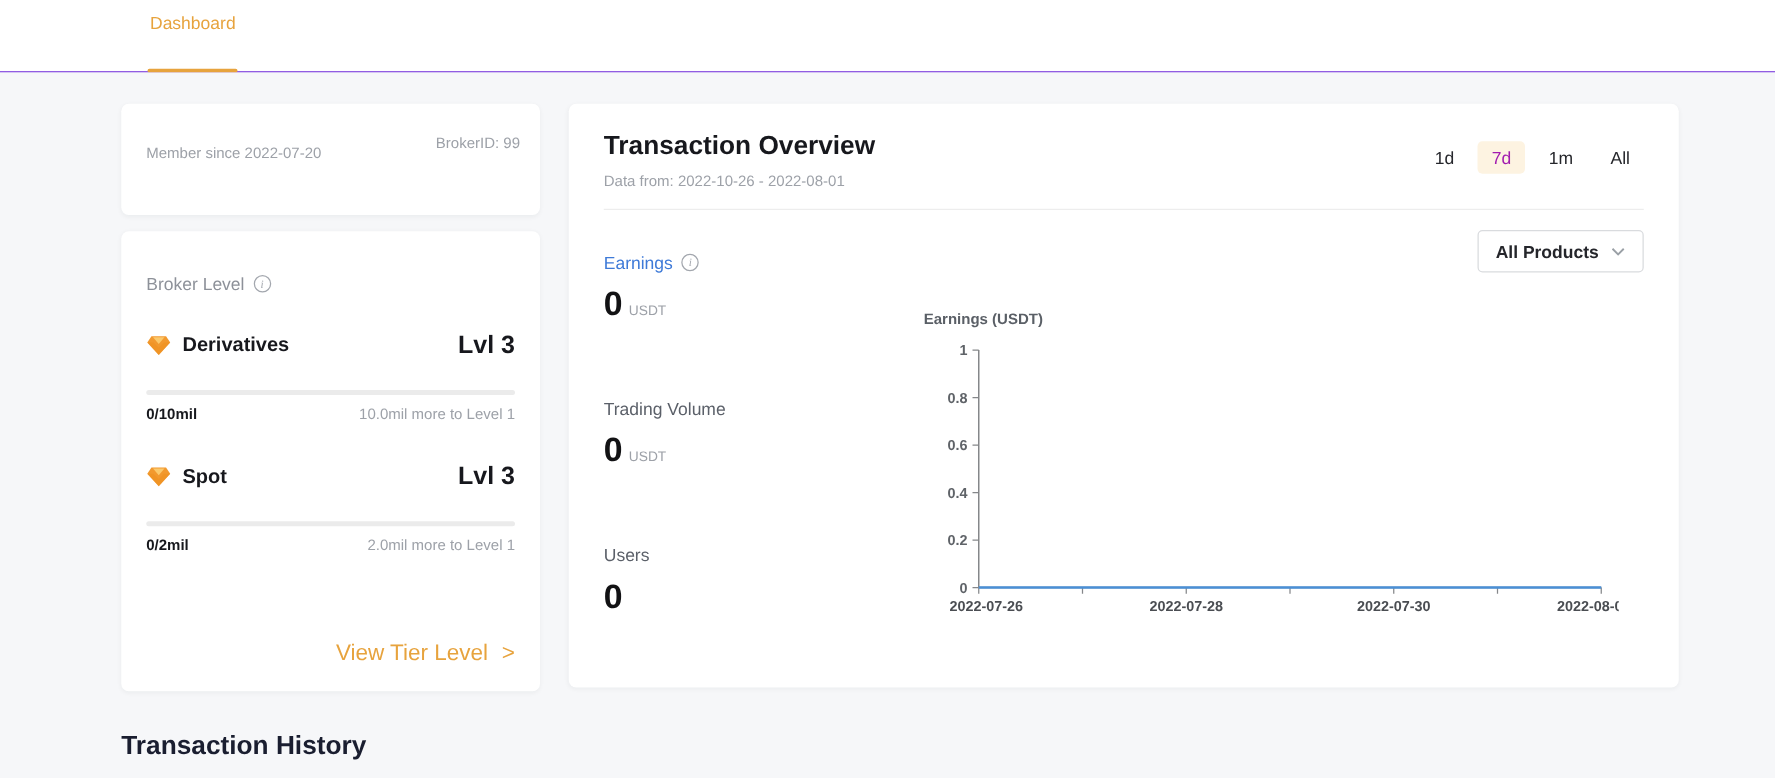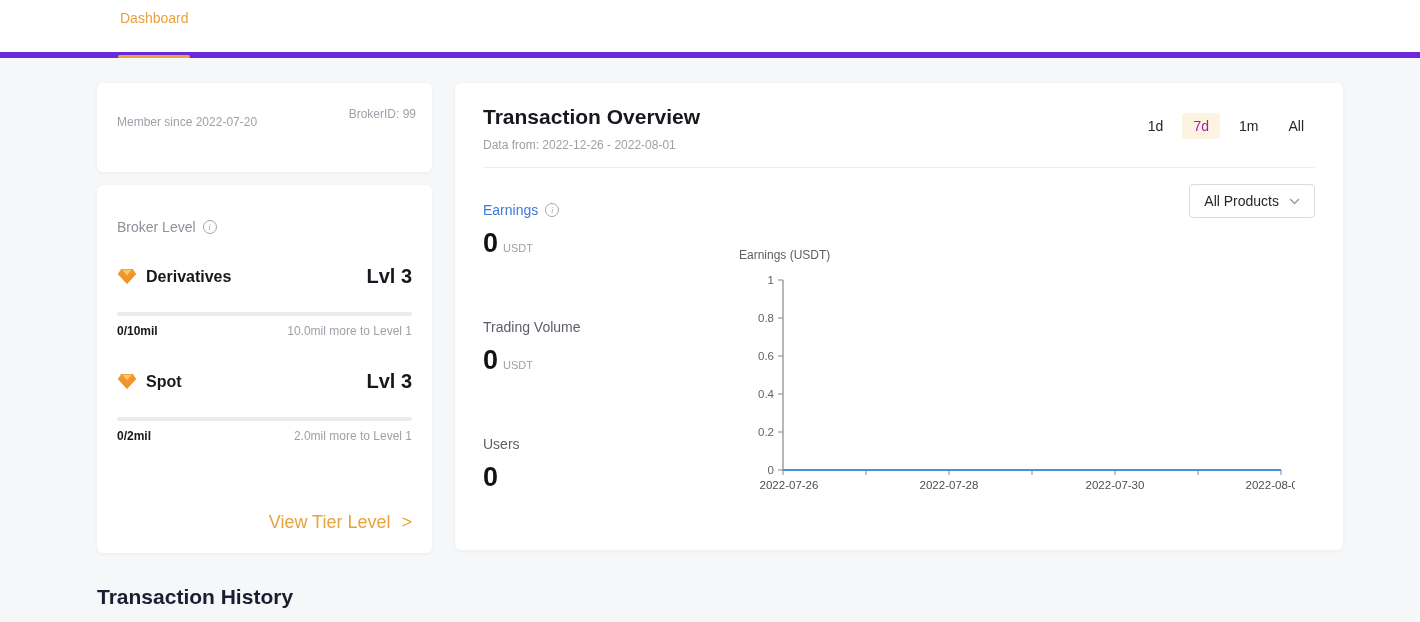--- a/index.html
+++ b/index.html
@@ -1,19 +1,19 @@
 <!DOCTYPE html>
 <html><head>
 <meta charset="utf-8">
 <style>
   * { margin:0; padding:0; box-sizing:border-box; }
   html,body { width:1420px; height:622px; font-family:"Liberation Sans", sans-serif; background:#ffffff; position:relative; overflow:hidden; }
 
   
-  .topbar { position:absolute; left:0; top:0; width:1420px; height:58px; background:#ffffff; border-bottom:6px solid #6d28d9; }
+  .topbar { position:absolute; left:0; top:0; width:1420px; height:58px; background:#ffffff; border-bottom:1px solid #6d28d9; }
   .tab-dashboard { position:absolute; left:120px; top:10px; font-size:14px; color:#e7a33d; cursor:pointer; }
   .tab-underline { position:absolute; left:118px; top:55px; width:72px; height:3px; background:#e7a33d; border-radius:2px; }
 
   .canvas { position:absolute; left:0; top:58px; width:1420px; height:564px; background:#f6f7f9; }
 
   .card { position:absolute; background:#ffffff; border-radius:6px; box-shadow:0 1px 4px rgba(25,30,40,0.05); }
 
   
   .profile-card { left:97px; top:25px; width:335px; height:89px; padding:20px; }
   .profile-name { font-size:20px; font-weight:bold; color:#17181d; }
@@ -48,21 +48,21 @@
 
   .overview-body { display:flex; margin-top:16px; position:relative; }
   .metrics-col { width:245px; padding-top:18px; }
   .metric { margin-bottom:60px; cursor:pointer; }
   .metric-label { font-size:14px; color:#5b6069; display:flex; align-items:center; gap:7px; }
   .metric.selected .metric-label-text { color:#3e7ad8; }
   .metric-value-row { margin-top:10px; }
   .metric-value { font-size:27px; font-weight:bold; color:#121214; }
   .metric-unit { font-size:11px; color:#9da1a8; margin-left:5px; }
 
-  .chart-col { flex:1; position:relative; }
+  .chart-col { flex:1; position:relative;font-weight:bold; }
   .products-btn { position:absolute; top:0; right:0; display:flex; align-items:center; gap:10px; border:1px solid #d9dbde; border-radius:4px; padding:8px 14px; font-size:14px; color:#25262b; background:#fff; cursor:pointer; }
   .chart-wrap { margin-top:64px; margin-left:32px; width:580px; }
   .chart-title { font-size:12px; color:#5a5f66; margin-left:4px; margin-bottom:10px; }
 
   
   .history-title { position:absolute; left:97px; top:527px; font-size:21px; font-weight:bold; color:#1a1e30; }
 </style>
 </head>
 <body>
 
@@ -121,21 +121,21 @@
     <div class="view-tier">
       <span>View Tier Level</span>
       <span class="arrow">&gt;</span>
     </div>
   </div>
 
   <div class="card overview-card">
     <div class="overview-header">
       <div>
         <div class="overview-title">Transaction Overview</div>
-        <div class="overview-subtitle">Data from: 2022-12-26 - 2022-08-01</div>
+        <div class="overview-subtitle">Data from: 2022-10-26 - 2022-08-01</div>
       </div>
       <div class="range-group">
         <span class="range-btn">1d</span>
         <span class="range-btn selected">7d</span>
         <span class="range-btn">1m</span>
         <span class="range-btn">All</span>
       </div>
     </div>
     <div class="divider"></div>
 

